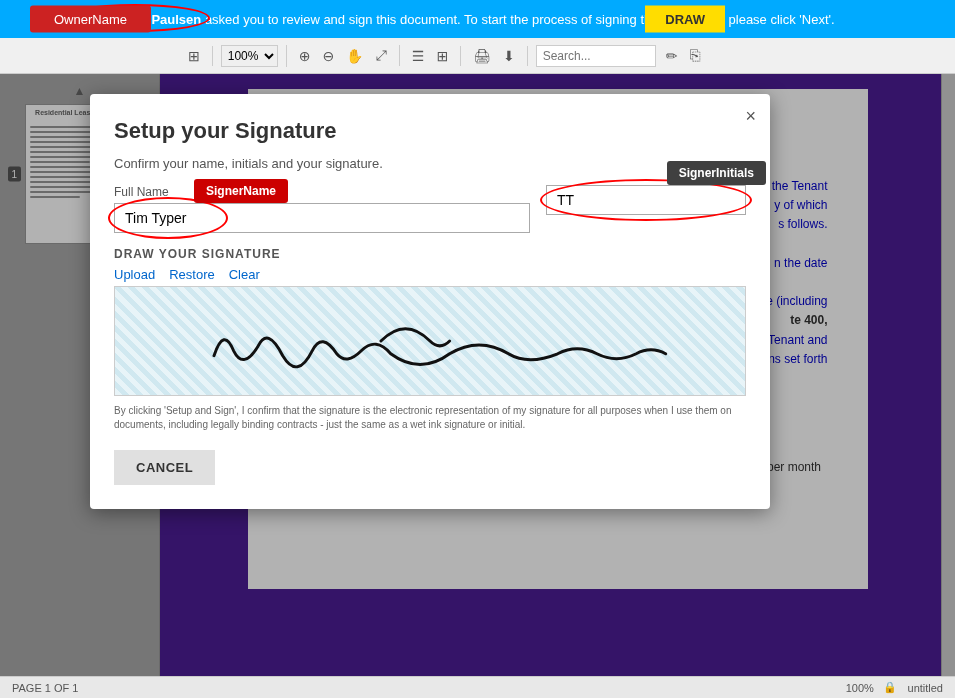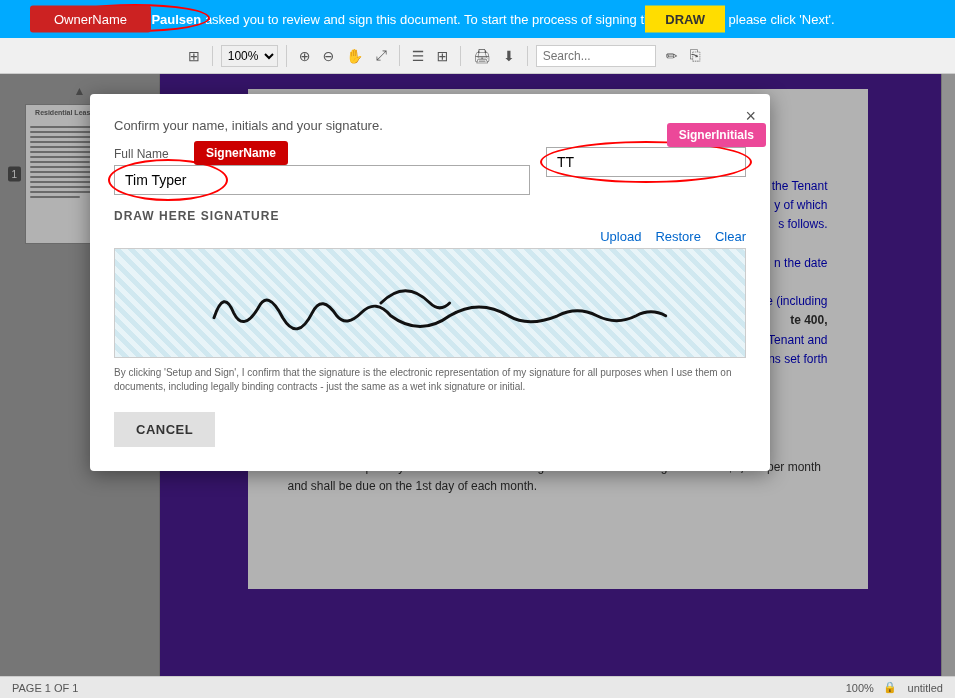--- a/index.html
+++ b/index.html
@@ -291,21 +291,21 @@
       font-weight: bold;
       padding: 5px 12px;
       border-radius: 3px;
       position: absolute;
       top: -24px;
       left: 80px;
       white-space: nowrap;
       z-index: 10;
     }
     .signer-initials-badge {
-      background: #ec4899;
+      background: #404040;
       color: white;
       font-size: 12px;
       font-weight: bold;
       padding: 5px 12px;
       border-radius: 3px;
       position: absolute;
       top: -24px;
       right: -20px;
       white-space: nowrap;
       z-index: 10;
@@ -314,21 +314,21 @@
     .draw-signature-label {
       font-size: 12px;
       font-weight: bold;
       color: #555;
       letter-spacing: 1px;
       margin-bottom: 6px;
     }
     .signature-actions {
       display: flex;
       gap: 14px;
-      justify-content: flex-end;
+      justify-content: flex-start;
       margin-bottom: 4px;
     }
     .sig-action-btn {
       background: none;
       border: none;
       color: #0066cc;
       cursor: pointer;
       font-size: 13px;
     }
     .signature-canvas {
@@ -537,20 +537,21 @@
     </div>
 
     <div class="doc-scroll-top"></div>
 
     <div class="doc-scroll-bottom"></div>
   </div>
 
   <div class="modal-overlay">
     <div class="modal">
       <button class="modal-close">×</button>
+      <div class="modal-title">Setup your Signature</div>
       <div class="modal-subtitle">Confirm your name, initials and your signature.</div>
 
       <div class="form-row">
 
         <div class="form-group form-group-name">
           <div class="form-label">Full Name</div>
           <div class="input-wrapper badge-overlay" style="position:relative;">
             <div class="signer-badge">SignerName</div>
             <div style="position:absolute;top:-6px;left:-6px;width:120px;height:42px;border:2px solid red;border-radius:50%;pointer-events:none;z-index:5;"></div>
             <input type="text" class="form-input" style="width: 100%;" value="Tim Typer">
@@ -559,21 +560,21 @@
 
         <div class="form-group form-group-initials">
           <div class="input-wrapper" style="position:relative;">
             <div class="signer-initials-badge">SignerInitials</div>
             <div style="position:absolute;top:-6px;left:-6px;right:-6px;height:42px;border:2px solid red;border-radius:50%;pointer-events:none;z-index:5;"></div>
             <input type="text" class="form-input" style="width: 100%;" value="TT">
           </div>
         </div>
       </div>
 
-      <div class="draw-signature-label">DRAW HERE SIGNATURE</div>
+      <div class="draw-signature-label">DRAW YOUR SIGNATURE</div>
       <div class="signature-actions">
         <button class="sig-action-btn">Upload</button>
         <button class="sig-action-btn">Restore</button>
         <button class="sig-action-btn">Clear</button>
       </div>
       <div class="signature-canvas">
         <svg class="signature-svg" viewBox="0 0 640 110">
 
           <path d="M 100 70 Q 110 40 120 65 Q 130 85 145 60 Q 155 40 170 70 Q 185 95 200 65 Q 210 45 225 68 Q 235 80 250 65 Q 265 50 280 68 Q 310 90 340 68 Q 370 50 400 68 Q 420 80 450 68 Q 470 58 490 68 Q 510 78 530 68 Q 545 60 560 68" stroke="#111" stroke-width="3" fill="none" stroke-linecap="round" stroke-linejoin="round"></path>
           <path d="M 270 55 Q 295 30 320 55 Q 330 65 340 55" stroke="#111" stroke-width="3" fill="none" stroke-linecap="round" stroke-linejoin="round"></path>

